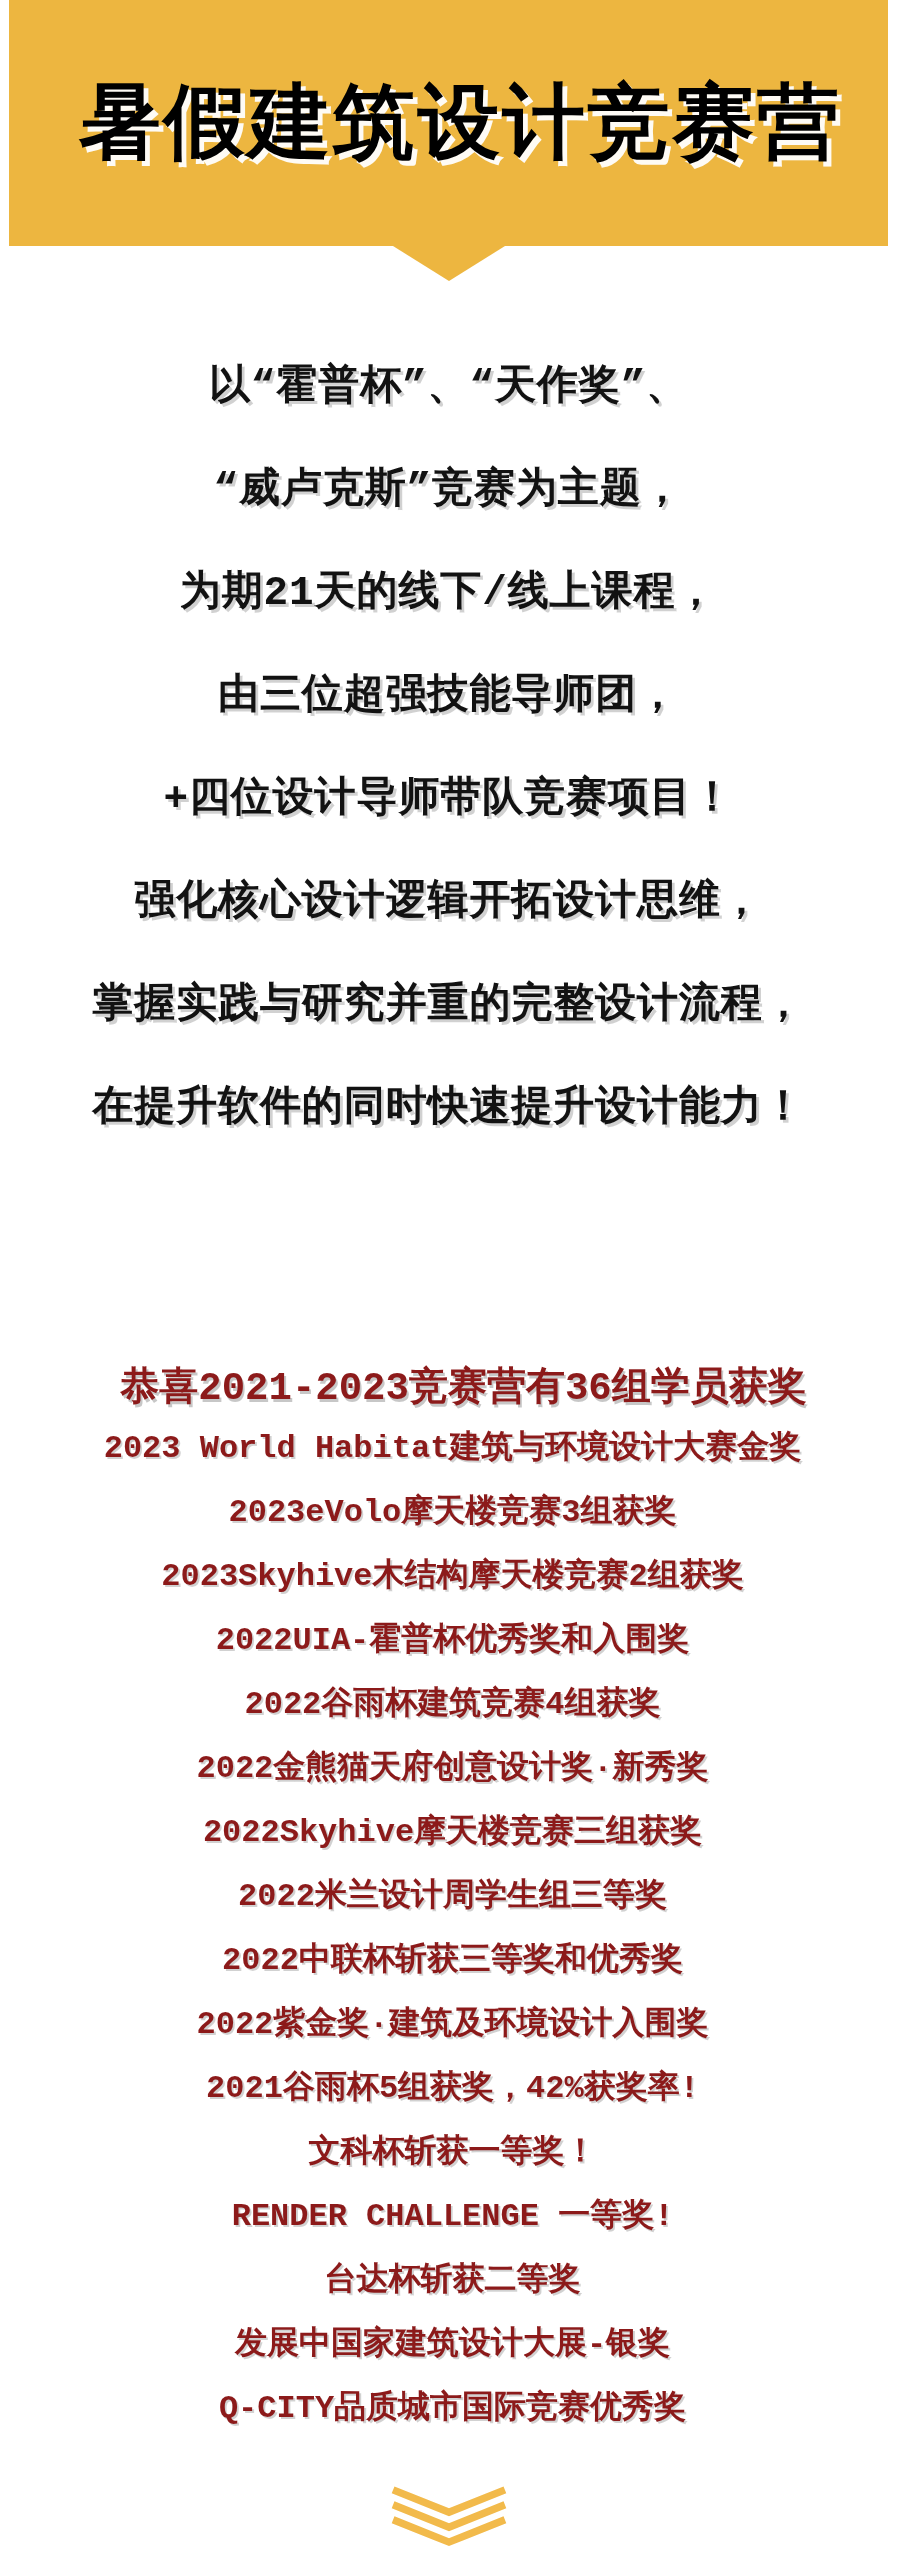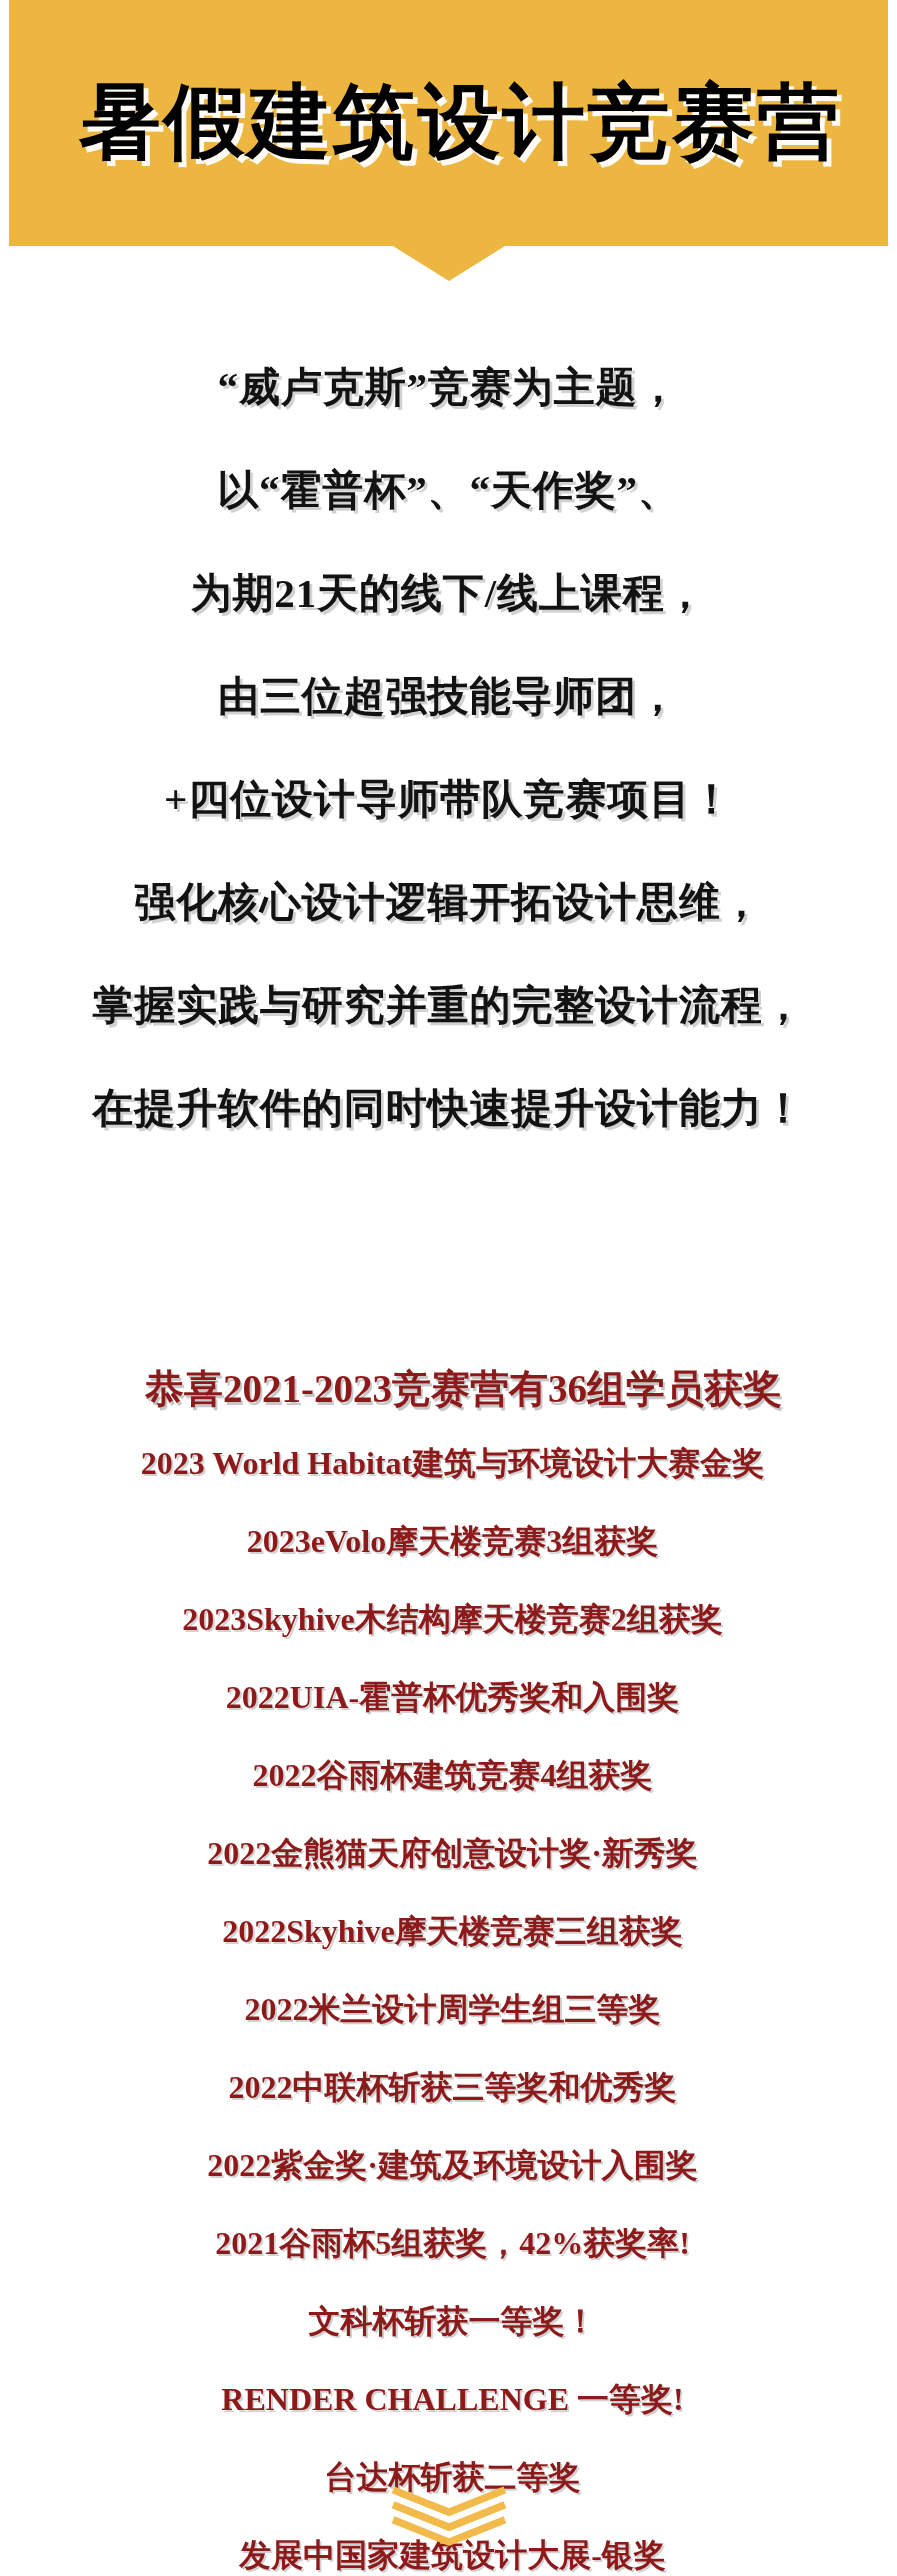--- a/index.html
+++ b/index.html
@@ -10,21 +10,21 @@
     --background: #FFFFFF;
   }
   * { box-sizing: border-box; }
   html, body { margin: 0; padding: 0; background: var(--background); }
   .page {
     position: relative;
     width: 879px;
     height: 2576px;
     margin: 0 auto;
     background: var(--background);
-    font-family: Liberation Serif, serif;
+    font-family: Liberation Mono, monospace;
     overflow: hidden;
   }
 
   
   .banner {
     position: absolute;
     top: 0; left: 0;
     width: 897px; height: 246px;
     background: var(--banner-yellow);
     display: flex;
@@ -88,21 +88,21 @@
     white-space: nowrap;
     text-shadow: 1.9px 2.8px 0 rgba(0,0,0,0.22);
   }
   .award-list {
     position: absolute;
     top: 1416px;
     left: 0;
     width: 100%;
   }
   .award-item {
-    margin: 16px;
+    margin: 2px;
     height: 62px;
     line-height: 62px;
     text-align: center;
     font-size: 32px;
     font-weight: bold;
     color: var(--award-red);
     white-space: nowrap;
     text-shadow: 1.9px 1.9px 0 rgba(0,0,0,0.18);
     padding-left: 8px;
   }
@@ -122,22 +122,22 @@
 <body>
 
 <div class="page">
 
   <header class="banner">
     <h1 class="banner-title">暑假建筑设计竞赛营</h1>
   </header>
   <div class="banner-notch"></div>
 
   <section class="intro">
+      <p class="intro-line">以“霍普杯”、“天作奖”、</p>
       <p class="intro-line">“威卢克斯”竞赛为主题，</p>
-      <p class="intro-line">以“霍普杯”、“天作奖”、</p>
       <p class="intro-line">为期21天的线下/线上课程，</p>
       <p class="intro-line">由三位超强技能导师团，</p>
       <p class="intro-line">+四位设计导师带队竞赛项目！</p>
       <p class="intro-line">强化核心设计逻辑开拓设计思维，</p>
       <p class="intro-line">掌握实践与研究并重的完整设计流程，</p>
       <p class="intro-line">在提升软件的同时快速提升设计能力！</p>
     </section>
 
   <section>
     <h2 class="awards-heading">恭喜2021-2023竞赛营有36组学员获奖</h2>

